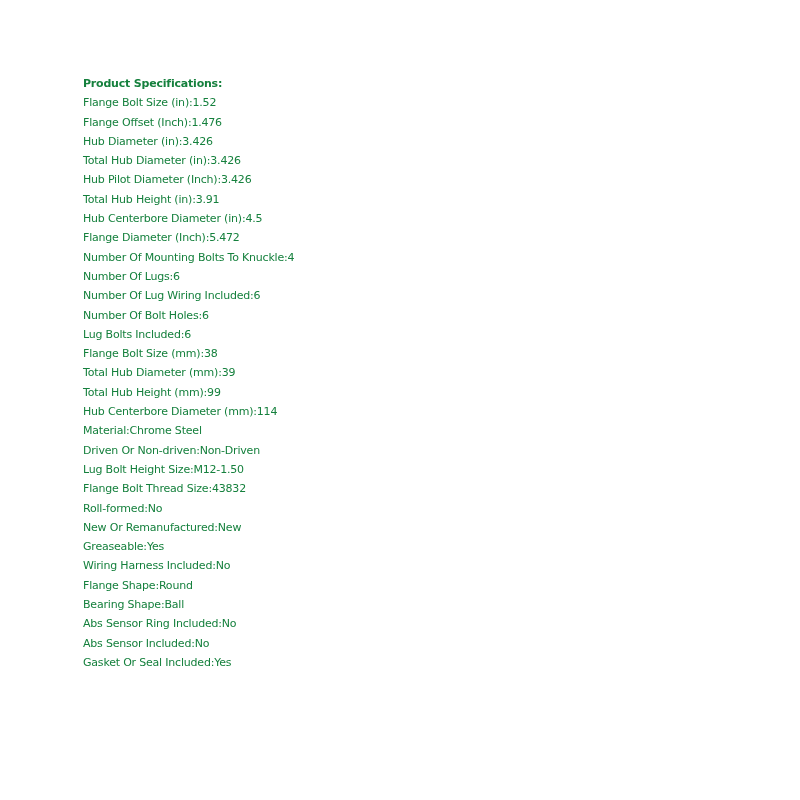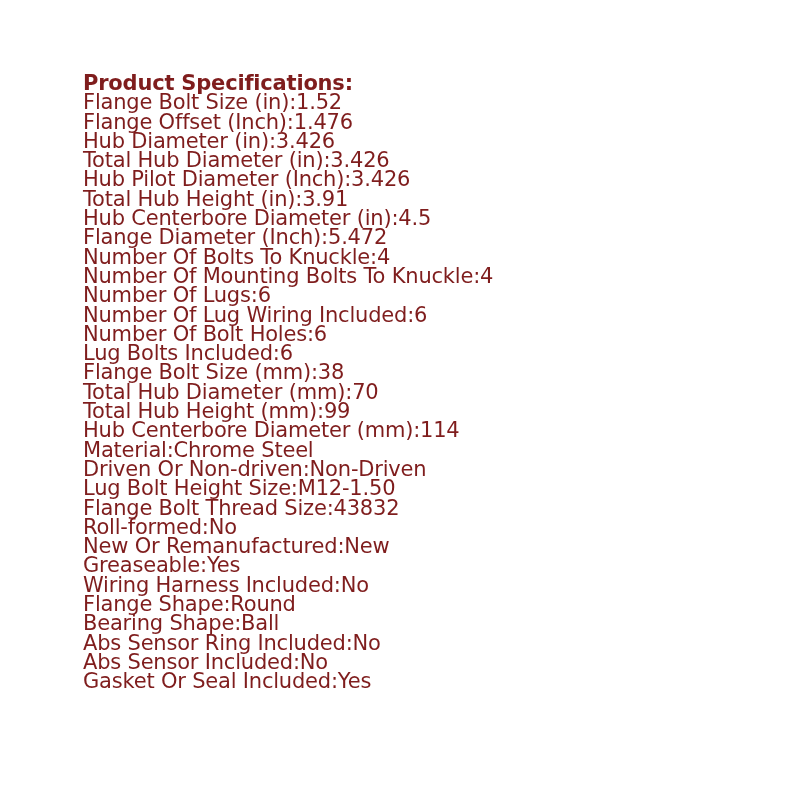--- a/index.html
+++ b/index.html
@@ -12,22 +12,22 @@
     width: 800px;
     height: 800px;
     background: #ffffff;
     overflow: hidden;
     font-family: "DejaVu Sans", "Liberation Sans", sans-serif;
   }
   .spec-block {
     position: absolute;
     left: 83px;
     top: 74px;
-    color: #7f1d1d;
-    font-size: 21px;
+    color: #15803d;
+    font-size: 11px;
     line-height: 19.3px;
     letter-spacing: -0.2px;
     white-space: nowrap;
   }
   .spec-heading {
     font-weight: bold;
   }
   .spec-line {
     font-weight: normal;
   }
@@ -39,28 +39,27 @@
   <div class="spec-block">
     <div class="spec-heading">Product Specifications:</div>
     <div class="spec-line"><span>Flange Bolt Size (in)</span><span>:</span><span>1.52</span></div>
     <div class="spec-line"><span>Flange Offset (Inch)</span><span>:</span><span>1.476</span></div>
     <div class="spec-line"><span>Hub Diameter (in)</span><span>:</span><span>3.426</span></div>
     <div class="spec-line"><span>Total Hub Diameter (in)</span><span>:</span><span>3.426</span></div>
     <div class="spec-line"><span>Hub Pilot Diameter (Inch)</span><span>:</span><span>3.426</span></div>
     <div class="spec-line"><span>Total Hub Height (in)</span><span>:</span><span>3.91</span></div>
     <div class="spec-line"><span>Hub Centerbore Diameter (in)</span><span>:</span><span>4.5</span></div>
     <div class="spec-line"><span>Flange Diameter (Inch)</span><span>:</span><span>5.472</span></div>
-    <div class="spec-line"><span>Number Of Bolts To Knuckle</span><span>:</span><span>4</span></div>
     <div class="spec-line"><span>Number Of Mounting Bolts To Knuckle</span><span>:</span><span>4</span></div>
     <div class="spec-line"><span>Number Of Lugs</span><span>:</span><span>6</span></div>
     <div class="spec-line"><span>Number Of Lug Wiring Included</span><span>:</span><span>6</span></div>
     <div class="spec-line"><span>Number Of Bolt Holes</span><span>:</span><span>6</span></div>
     <div class="spec-line"><span>Lug Bolts Included</span><span>:</span><span>6</span></div>
     <div class="spec-line"><span>Flange Bolt Size (mm)</span><span>:</span><span>38</span></div>
-    <div class="spec-line"><span>Total Hub Diameter (mm)</span><span>:</span><span>70</span></div>
+    <div class="spec-line"><span>Total Hub Diameter (mm)</span><span>:</span><span>39</span></div>
     <div class="spec-line"><span>Total Hub Height (mm)</span><span>:</span><span>99</span></div>
     <div class="spec-line"><span>Hub Centerbore Diameter (mm)</span><span>:</span><span>114</span></div>
     <div class="spec-line"><span>Material</span><span>:</span><span>Chrome Steel</span></div>
     <div class="spec-line"><span>Driven Or Non-driven</span><span>:</span><span>Non-Driven</span></div>
     <div class="spec-line"><span>Lug Bolt Height Size</span><span>:</span><span>M12-1.50</span></div>
     <div class="spec-line"><span>Flange Bolt Thread Size</span><span>:</span><span>43832</span></div>
     <div class="spec-line"><span>Roll-formed</span><span>:</span><span>No</span></div>
     <div class="spec-line"><span>New Or Remanufactured</span><span>:</span><span>New</span></div>
     <div class="spec-line"><span>Greaseable</span><span>:</span><span>Yes</span></div>
     <div class="spec-line"><span>Wiring Harness Included</span><span>:</span><span>No</span></div>

